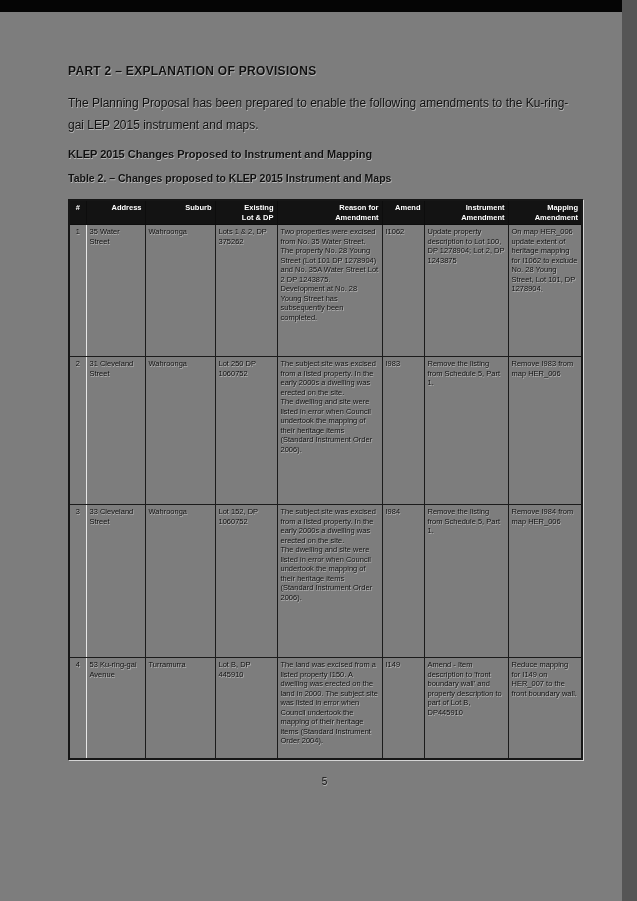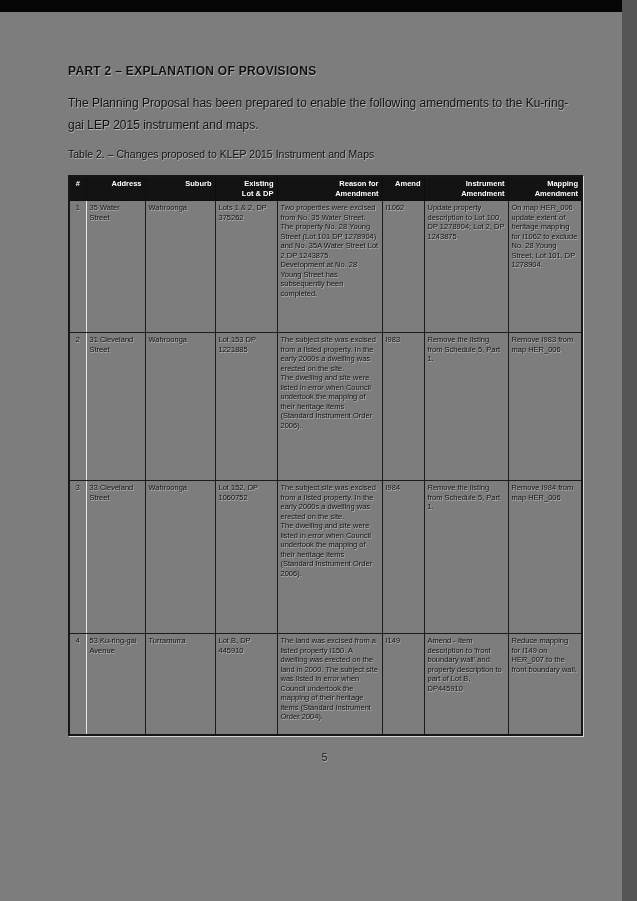--- a/index.html
+++ b/index.html
@@ -10,21 +10,21 @@
     padding-left:8px;
   }
   .top-strip { position:absolute; top:0; left:0; width:637px; height:12px; background:#050505; }
   .content {
     position:absolute; left:68px; top:64px; width:548px;
     text-shadow:0.6px 0.6px 0 rgba(255,255,255,0.45);
   }
   .h1 { font-size:12px; font-weight:bold; letter-spacing:0.3px; margin:0; }
   .para { font-size:12px; line-height:22px; margin:14px 0 0 0; white-space:pre-line; }
   .h2 { font-size:11px; font-weight:bold; margin:12px 0 0 0; }
-  .table-title { font-size:10.5px; font-weight:normal; margin:12px 0 0 0; }
+  .table-title { font-size:10.5px; font-weight:bold; margin:12px 0 0 0; }
 
   table.klep {
     border-collapse:collapse; table-layout:fixed; width:513px; margin-top:15px;
     border:2px solid #161616; box-shadow:1px 1px 0 rgba(235,235,235,0.8);
     font-size:7.5px; line-height:9.5px;
   }
   table.klep th {
     background:#131313; color:#ffffff; font-weight:bold; text-align:right;
     padding:2px 3px; border:1px solid #0d0d0d; vertical-align:top;
     white-space:pre-line; text-shadow:none;
@@ -53,20 +53,21 @@
 </head>
 <body>
 
 <div class="screen">
   <div class="top-strip"></div>
 
   <div class="content">
     <p class="h1">PART 2 – EXPLANATION OF PROVISIONS</p>
     <p class="para">The Planning Proposal has been prepared to enable the following amendments to the Ku-ring-
 gai LEP 2015 instrument and maps.</p>
+    <p class="h2">KLEP 2015 Changes Proposed to Instrument and Mapping</p>
     <p class="table-title">Table 2. – Changes proposed to KLEP 2015 Instrument and Maps</p>
 
     <table class="klep">
       <colgroup>
         <col class="c-num">
           <col class="c-addr">
           <col class="c-sub">
           <col class="c-lot">
         <col class="c-rea">
           <col class="c-item">
@@ -99,21 +100,21 @@
 The property No. 28 Young Street (Lot 101 DP 1278904) and No. 35A Water Street Lot 2 DP 1243875.
 Development at No. 28 Young Street has subsequently been completed.</td>
             <td>I1062</td>
             <td>Update property description to Lot 100, DP 1278904; Lot 2, DP 1243875</td>
             <td>On map HER_006 update extent of heritage mapping for I1062 to exclude No. 28 Young Street, Lot 101, DP 1278904.</td>
           </tr>
           <tr>
             <td>2</td>
             <td>31 Cleveland Street</td>
             <td>Wahroonga</td>
-            <td>Lot 153 DP 1221885</td>
+            <td>Lot 250 DP 1060752</td>
             <td>The subject site was excised from a listed property. In the early 2000s a dwelling was erected on the site.
 The dwelling and site were listed in error when Council undertook the mapping of their heritage items (Standard Instrument Order 2006).</td>
             <td>I983</td>
             <td>Remove the listing from Schedule 5, Part 1.</td>
             <td>Remove I983 from map HER_006</td>
           </tr>
           <tr>
             <td>3</td>
             <td>33 Cleveland Street</td>
             <td>Wahroonga</td>

